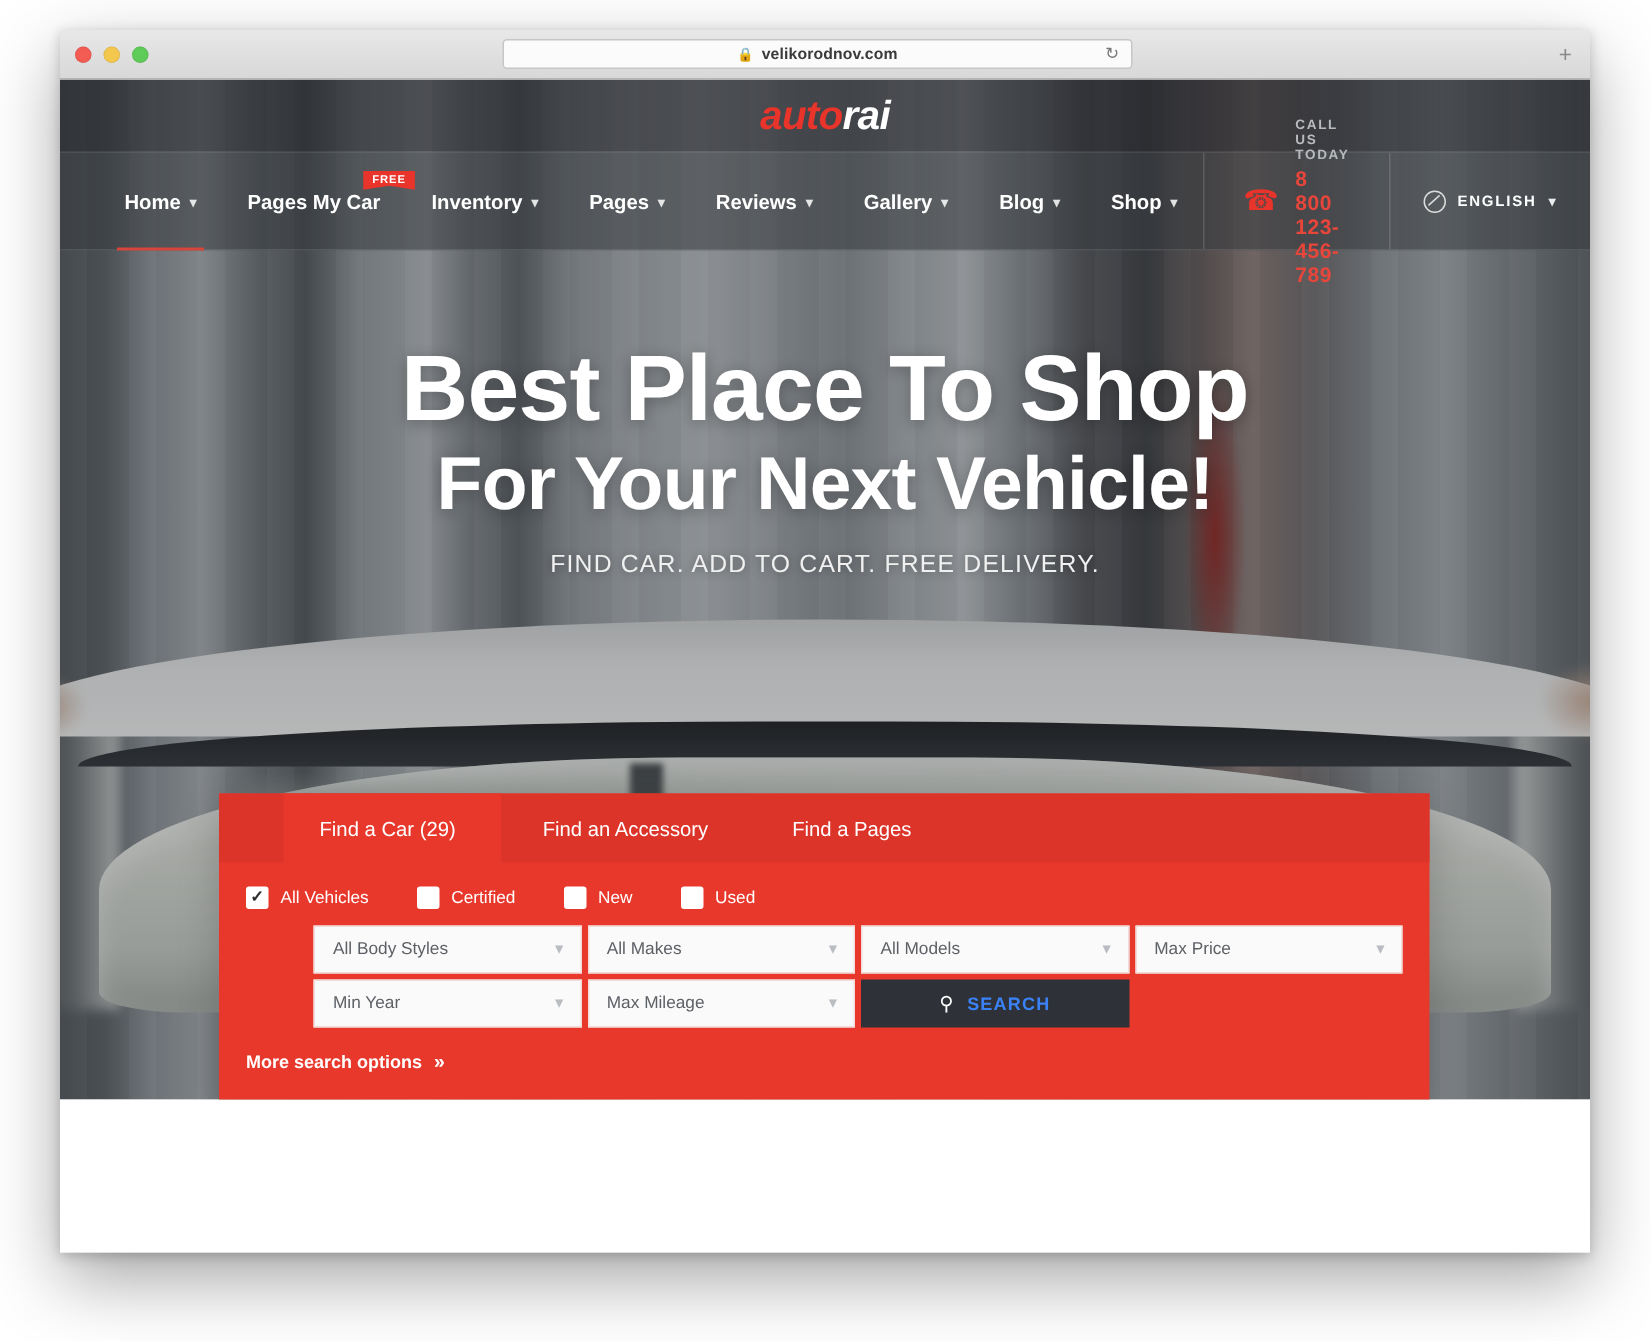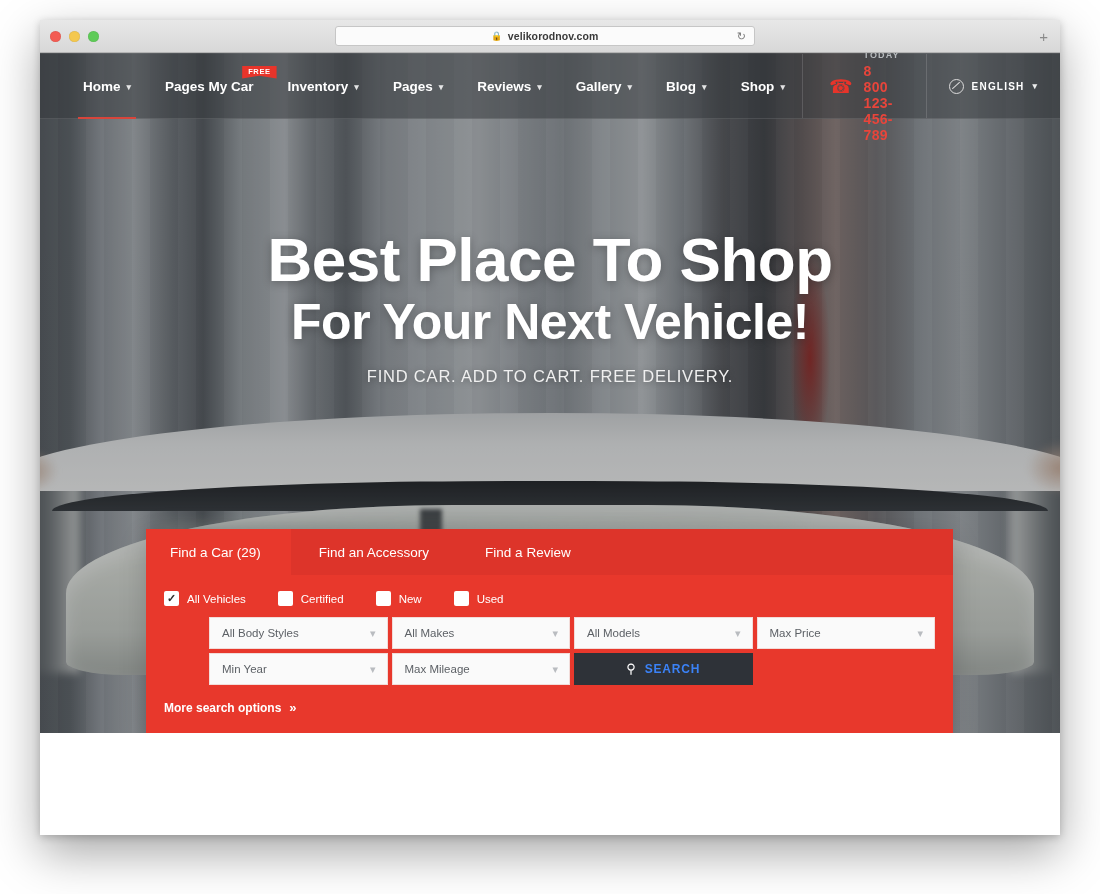--- a/index.html
+++ b/index.html
@@ -376,20 +376,21 @@
     left: 106px;
     top: 476px;
     width: 807px;
     z-index: 15;
     background: #e8382c;
     box-shadow: 0 10px 26px rgba(0,0,0,0.18);
   }
   .panel-tabs {
     display: flex;
     background: #dd342a;
+    padding-left: 43px;
   }
   .panel-tab {
     padding: 16px 28px 15px 28px;
     color: #ffffff;
     font-size: 13.5px;
     cursor: pointer;
     white-space: nowrap;
   }
   .panel-tab.active {
     background: #e8382c;
@@ -551,20 +552,25 @@
         <div class="car-glass-shade"></div>
         <div class="car-center-pillar"></div>
         <div class="car-mirror"></div>
         <div class="hand-left"></div>
         <div class="hand-right"></div>
       </div>
 
       <div class="hero-overlay"></div>
 
       <div class="site-header">
+        <div class="logo-row">
+          <div class="logo">
+            <span class="logo-auto">auto</span><span class="logo-rai">rai</span>
+          </div>
+        </div>
 
         <div class="nav-row">
           <div class="nav-main">
 
             <div class="nav-item active">
               <span>Home</span>
               <span class="chev">▾</span>
             </div>
 
             <div class="nav-item">
@@ -624,21 +630,21 @@
         <div class="hero-title">Best Place To Shop</div>
         <div class="hero-title second">For Your Next Vehicle!</div>
         <div class="hero-sub">FIND CAR. ADD TO CART. FREE DELIVERY.</div>
       </div>
 
       <div class="search-panel">
 
         <div class="panel-tabs">
           <div class="panel-tab active">Find a Car (29)</div>
           <div class="panel-tab">Find an Accessory</div>
-          <div class="panel-tab">Find a Review</div>
+          <div class="panel-tab">Find a Pages</div>
         </div>
 
         <div class="panel-body">
 
           <div class="check-row">
             <label class="check-item">
               <span class="checkbox">
                   <span class="tick">✓</span>
                 </span>
               <span class="check-label">All Vehicles</span>

